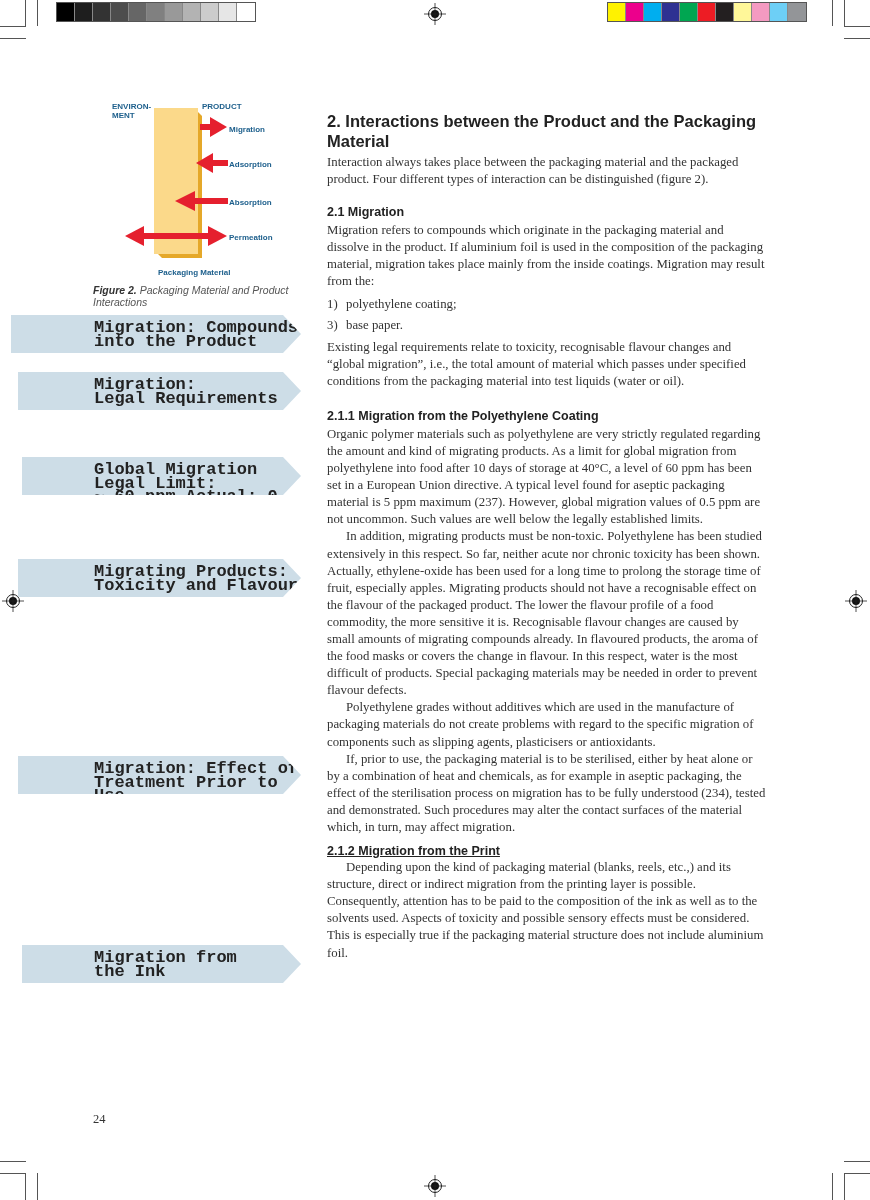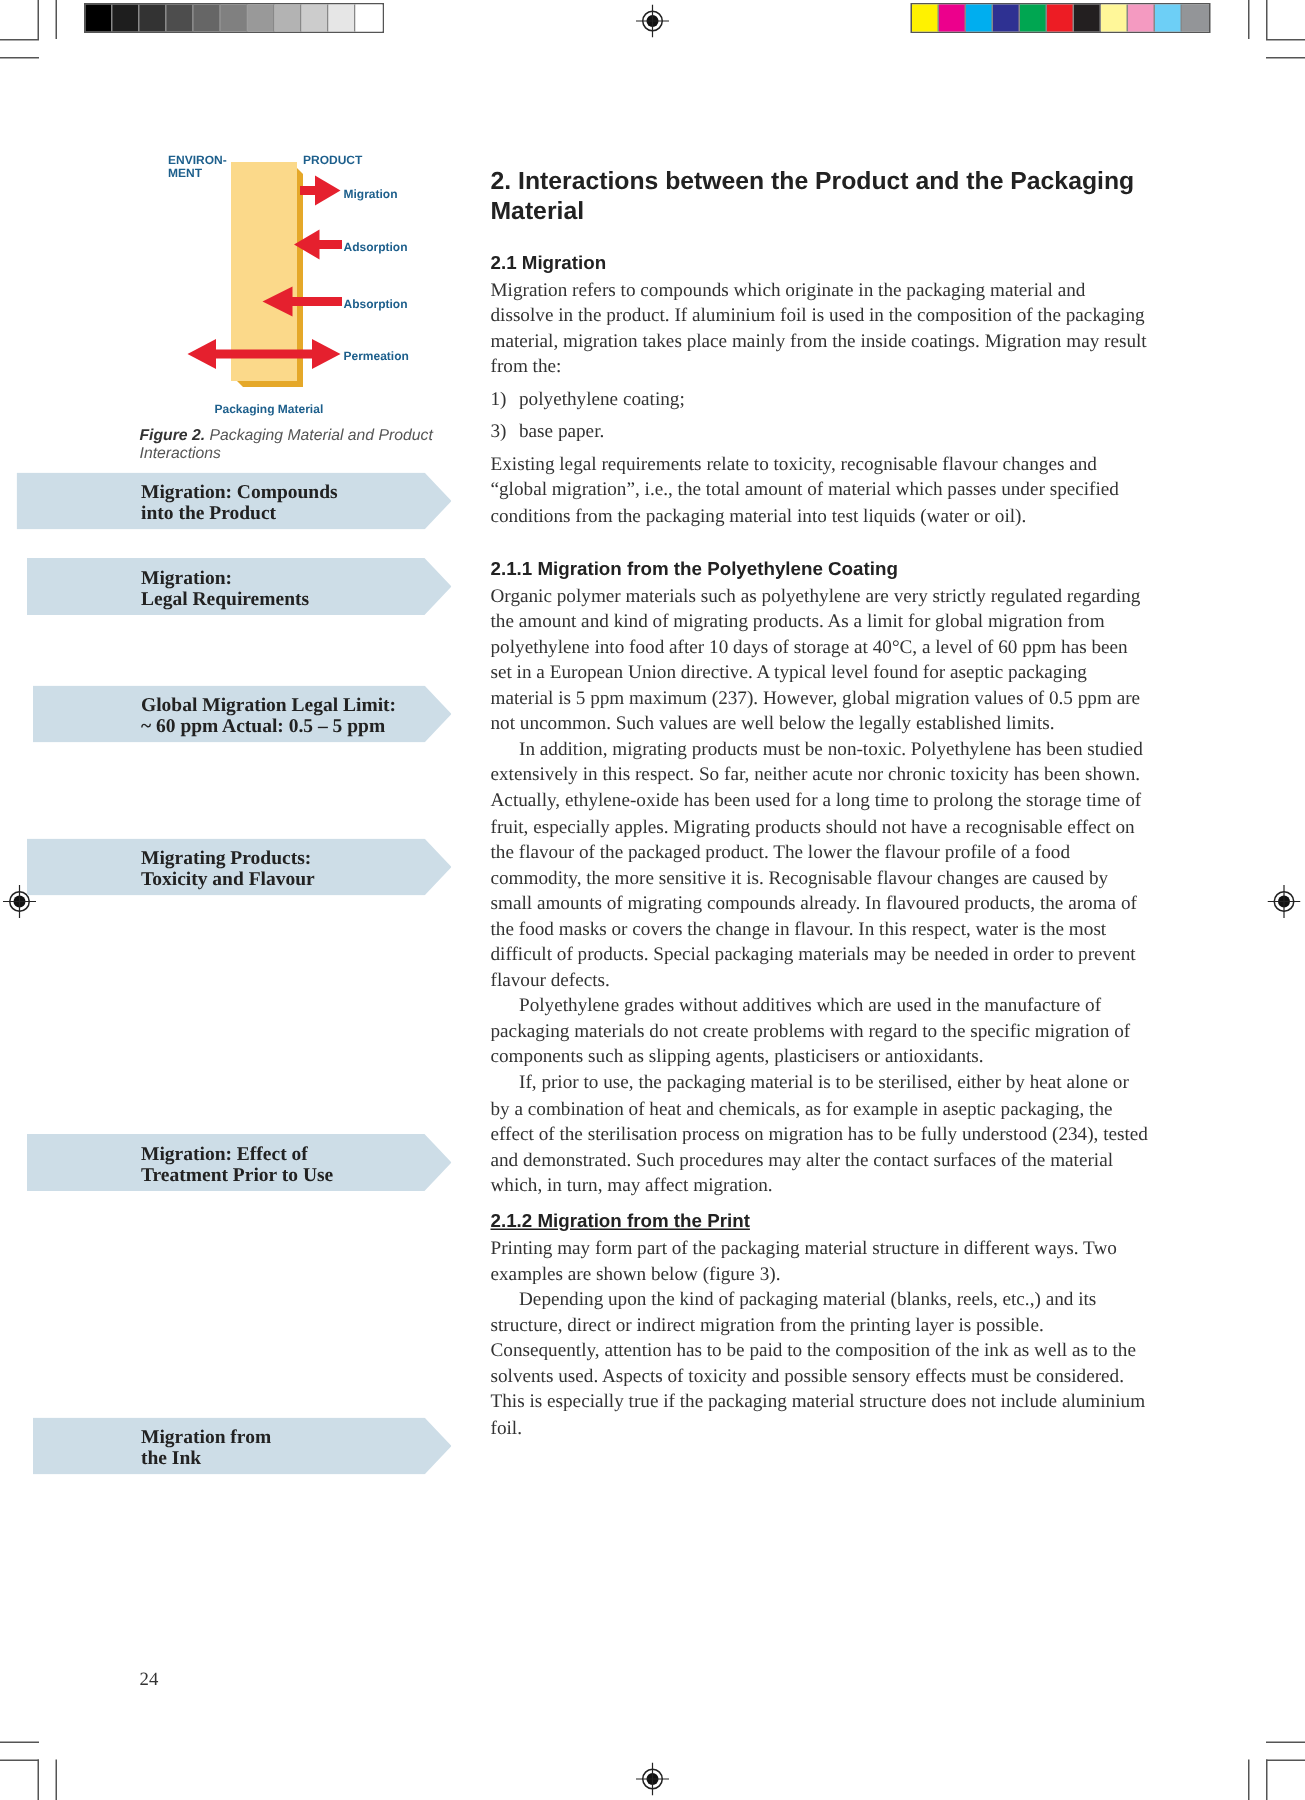--- a/index.html
+++ b/index.html
@@ -12,21 +12,21 @@
   
   .cm { position:absolute; background:#555; }
   
   .reg { position:absolute; width:22px; height:22px; }
   
   .fig-label { position:absolute; font-family:"Liberation Sans", sans-serif; font-weight:bold; font-size:8px; color:#1d5f8c; line-height:9px; }
   .caption { position:absolute; left:93px; top:284px; width:215px; font-family:"Liberation Sans", sans-serif; font-size:10.5px; color:#555; line-height:12px; font-style:italic; }
   .caption b { color:#333;text-align:right; }
   
   .sidebox { position:absolute; height:38px; background:#cddde7; clip-path:polygon(0 0, calc(100% - 18px) 0, 100% 50%, calc(100% - 18px) 100%, 0 100%); }
-  .sidebox .t { position:absolute; left:auto; font-family:Liberation Serif, serif; font-weight:bold; font-size:13px; line-height:13.5px; color:#222; }
+  .sidebox .t { position:absolute; left:auto; font-family:Liberation Mono, monospace; font-weight:bold; font-size:17px; line-height:13.5px; color:#222; }
   
   .main { position:absolute; left:327px; top:111px; width:440px; }
   h1 { margin:0; font-family:"Liberation Sans", sans-serif; font-weight:bold; font-size:16.5px; line-height:20px; color:#222; }
   h2, h3 { margin:0; font-family:"Liberation Sans", sans-serif; font-weight:bold; font-size:12.5px; line-height:16px; color:#222; }
   p { margin:0; font-size:12.8px; line-height:17.1px; color:#333; text-align:left; }
   p.ind { text-indent:19px; }
   ol { list-style:none; margin:3px 0 0 0; padding:0; }
   ol li { font-size:12.8px; line-height:21px; color:#333; }
   ol li .n { display:inline-block; width:19px; }
   .page-num { position:absolute; left:93px; top:1112px; font-size:12.5px; color:#333; }
@@ -122,21 +122,21 @@
     <polygon points="24,118 5,128 24,138" fill="#e5202e"></polygon>
     <polygon points="88,118 107,128 88,138" fill="#e5202e"></polygon>
   </svg>
   <div class="fig-label" style="left:112px;top:102px;white-space:pre;">ENVIRON-
 MENT</div>
   <div class="fig-label" style="left:202px;top:102px;">PRODUCT</div>
   <div class="fig-label" style="left:229px;top:125px;">Migration</div>
   <div class="fig-label" style="left:229px;top:160px;">Adsorption</div>
   <div class="fig-label" style="left:229px;top:198px;">Absorption</div>
   <div class="fig-label" style="left:229px;top:233px;">Permeation</div>
-  <div class="fig-label" style="left:143px;top:268px;">Packaging Material</div>
+  <div class="fig-label" style="left:158px;top:268px;">Packaging Material</div>
   <div class="caption"><b>Figure 2.</b><span> Packaging Material and Product Interactions</span></div>
 </div>
 
 <div class="sidebox" style="left:11px;top:315px;width:290px;">
   <div class="t" style="left:83px;top:6px;">
       <div>Migration: Compounds</div>
       <div>into the Product</div>
     </div>
 </div>
 <div class="sidebox" style="left:18px;top:372px;width:283px;">
@@ -165,33 +165,33 @@
 </div>
 <div class="sidebox" style="left:22px;top:945px;width:279px;">
   <div class="t" style="left:72px;top:6px;">
       <div>Migration from</div>
       <div>the Ink</div>
     </div>
 </div>
 
 <div class="main">
   <h1>2. Interactions between the Product and the Packaging Material</h1>
+  <p style="margin-top:3px;">Interaction always takes place between the packaging material and the packaged product. Four different types of interaction can be distinguished (figure 2).</p>
 
   <h2 style="margin-top:16px;">2.1 Migration</h2>
   <p style="margin-top:2px;">Migration refers to compounds which originate in the packaging material and dissolve in the product. If aluminium foil is used in the composition of the packaging material, migration takes place mainly from the inside coatings. Migration may result from the:</p>
   <ol>
     <li><span class="n">1)</span><span>polyethylene coating;</span></li>
     <li><span class="n">3)</span><span>base paper.</span></li>
   </ol>
   <p style="margin-top:3px;">Existing legal requirements relate to toxicity, recognisable flavour changes and “global migration”, i.e., the total amount of material which passes under specified conditions from the packaging material into test liquids (water or oil).</p>
 
   <h3 style="margin-top:18px;">2.1.1 Migration from the Polyethylene Coating</h3>
   <p style="margin-top:2px;">Organic polymer materials such as polyethylene are very strictly regulated regarding the amount and kind of migrating products. As a limit for global migration from polyethylene into food after 10 days of storage at 40°C, a level of 60 ppm has been set in a European Union directive. A typical level found for aseptic packaging material is 5 ppm maximum (237). However, global migration values of  0.5 ppm are not uncommon. Such values are well below the legally established limits.</p>
   <p class="ind">In addition, migrating products must be non-toxic. Polyethylene has been studied extensively in this respect. So far, neither acute nor chronic toxicity has been shown. Actually, ethylene-oxide has been used for a long time to prolong the storage time of fruit, especially apples. Migrating products should not have a recognisable effect on the flavour of the packaged product. The lower the flavour profile of a food commodity, the more sensitive it is. Recognisable flavour changes are caused by small amounts of migrating compounds already. In flavoured products, the aroma of the food masks or covers the change in flavour. In this respect, water is the most difficult of products. Special packaging materials may be needed in order to prevent flavour defects.</p>
   <p class="ind">Polyethylene grades without additives which are used in the manufacture of packaging materials do not create problems with regard to the specific migration of components such as slipping agents, plasticisers or antioxidants.</p>
   <p class="ind">If, prior to use, the packaging material is to be sterilised, either by heat alone or by a combination of heat and chemicals, as for example in aseptic packaging, the effect of the sterilisation process on migration has to be fully understood (234), tested and demonstrated. Such procedures may alter the contact surfaces of the material which, in turn, may affect migration.</p>
 
   <h3 style="margin-top:7px;text-decoration:underline;">2.1.2 Migration from the Print</h3>
-  <p style="margin-top:2px;">Printing may form part of the packaging material structure in different ways. Two examples are shown below (figure 3).</p>
   <p class="ind">Depending upon the kind of packaging material (blanks, reels, etc.,) and its structure, direct or indirect migration from the printing layer is possible. Consequently, attention has to be paid to the composition of the ink as well as to the solvents used. Aspects of toxicity and possible sensory effects must be considered. This is especially true if the packaging material structure does not include aluminium foil.</p>
 </div>
 
 <div class="page-num">24</div>
 
 </body></html>

